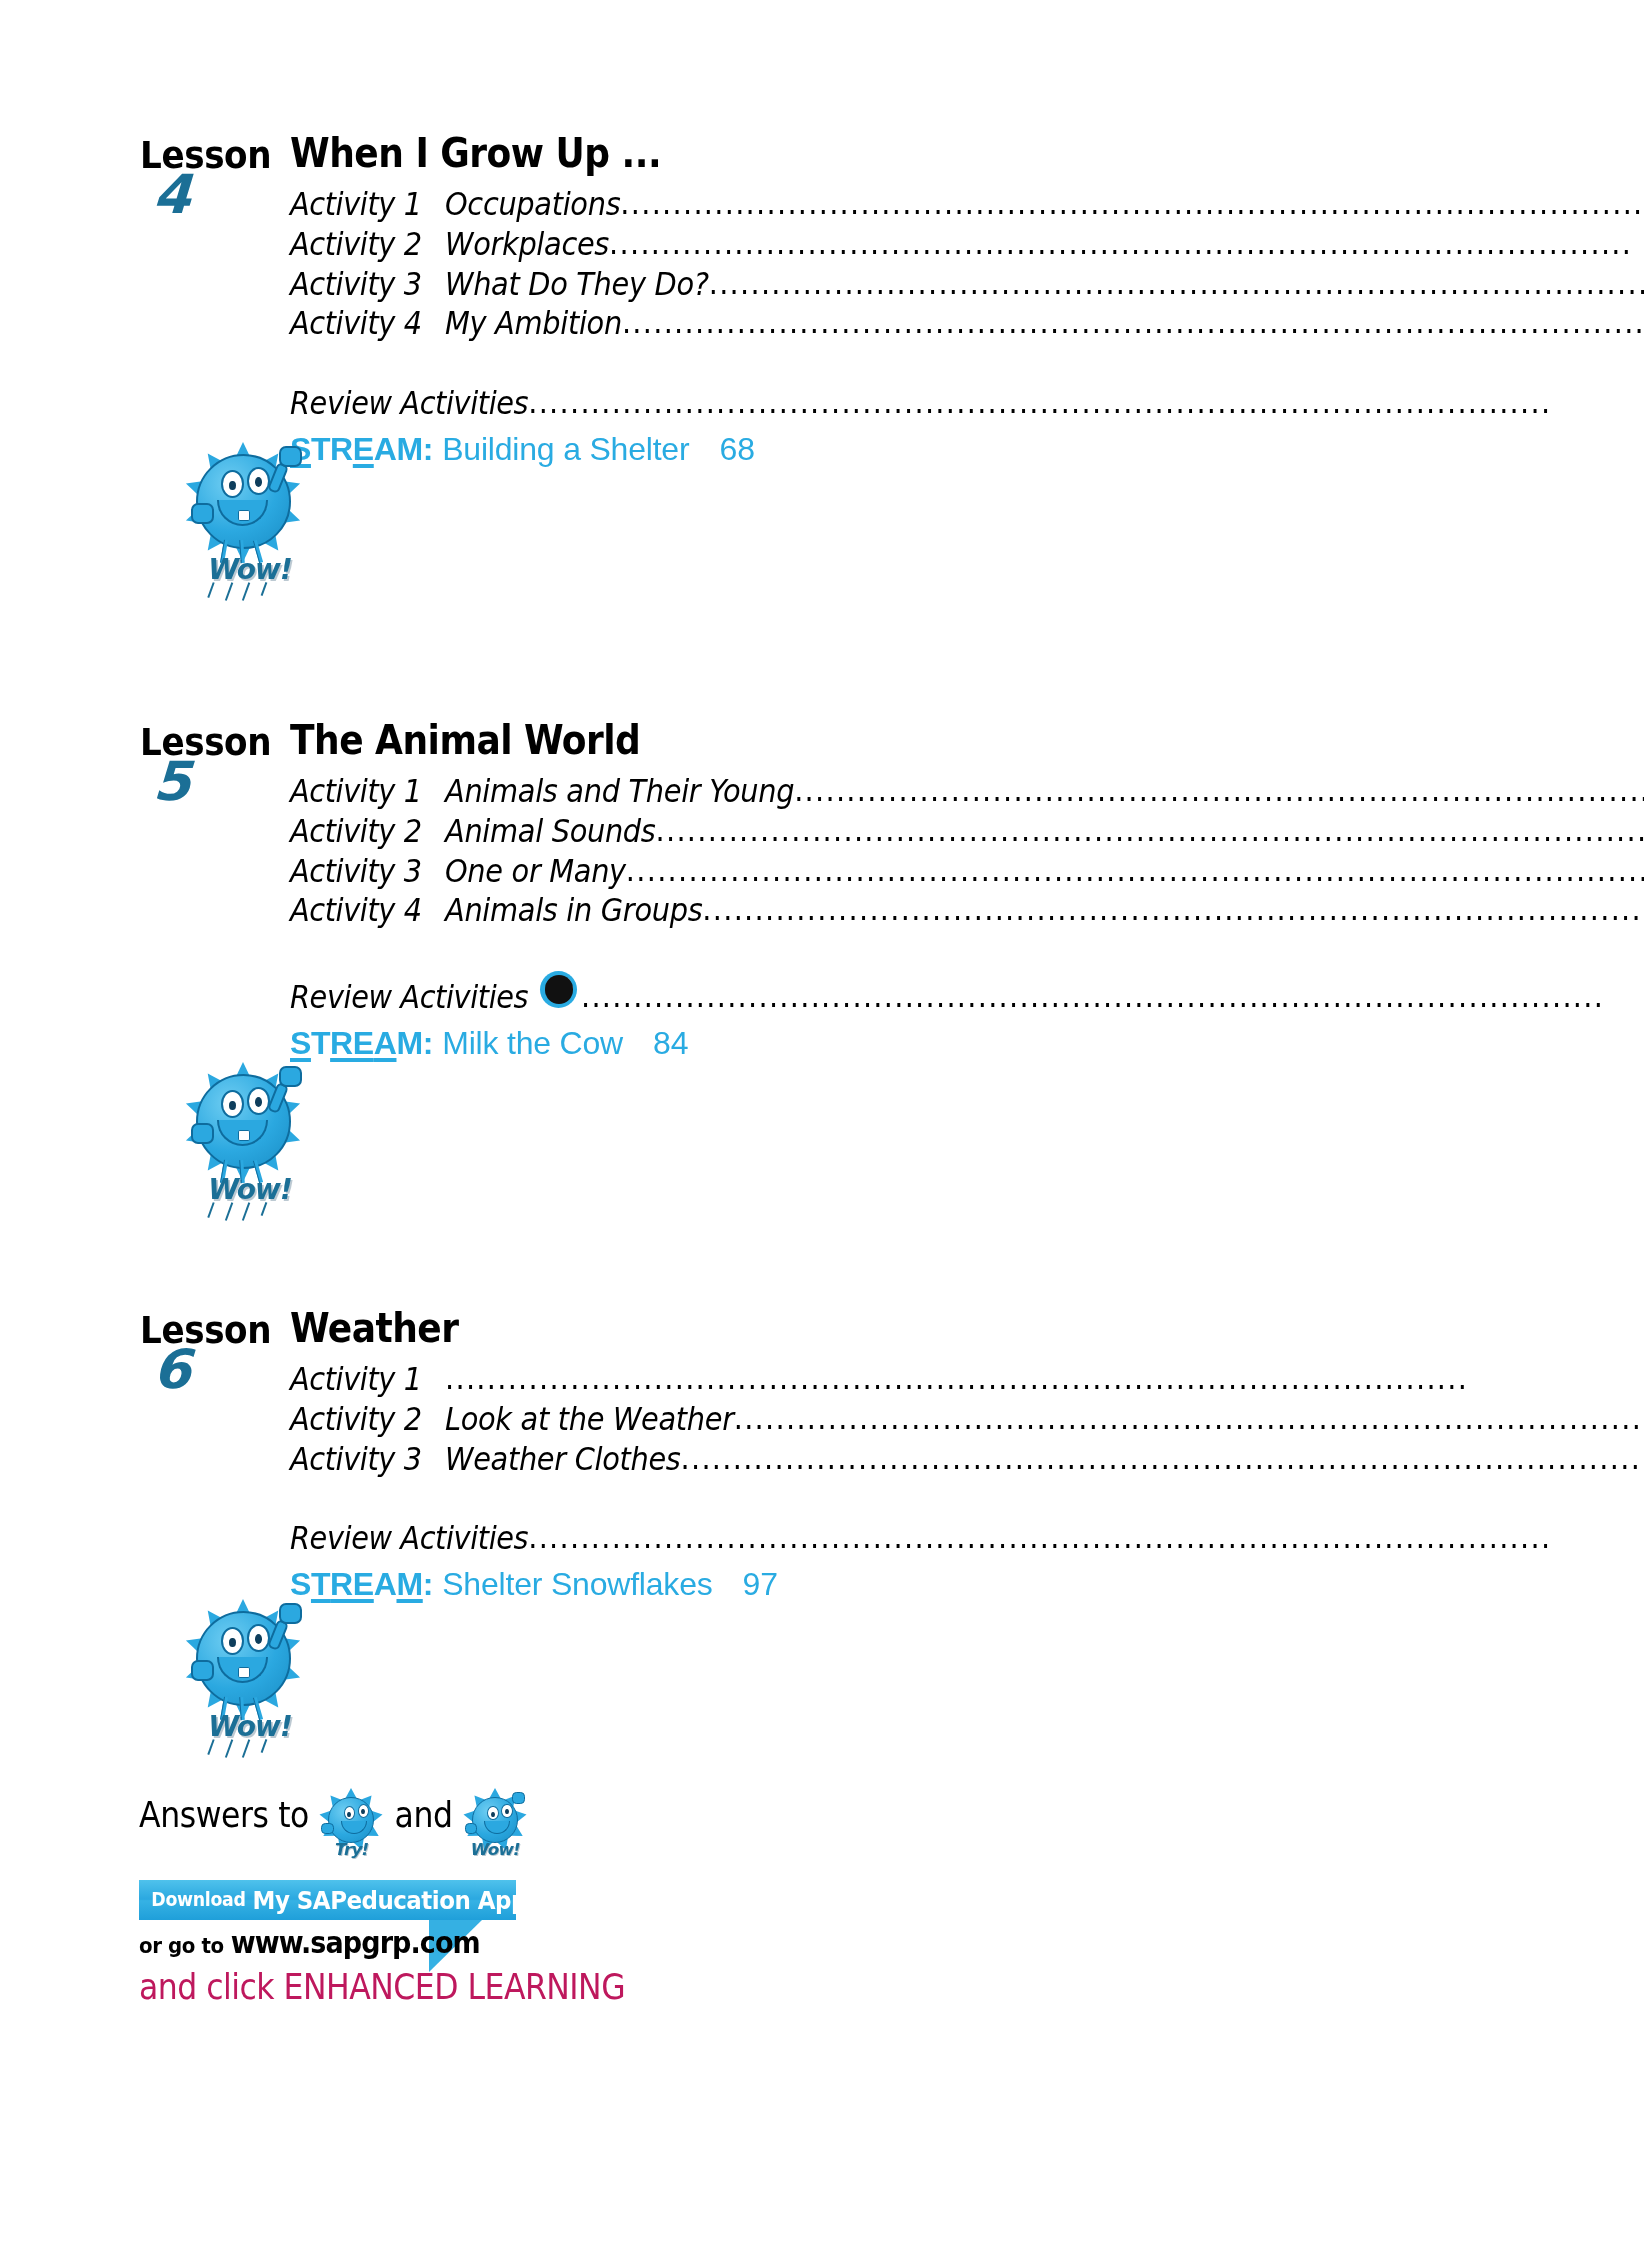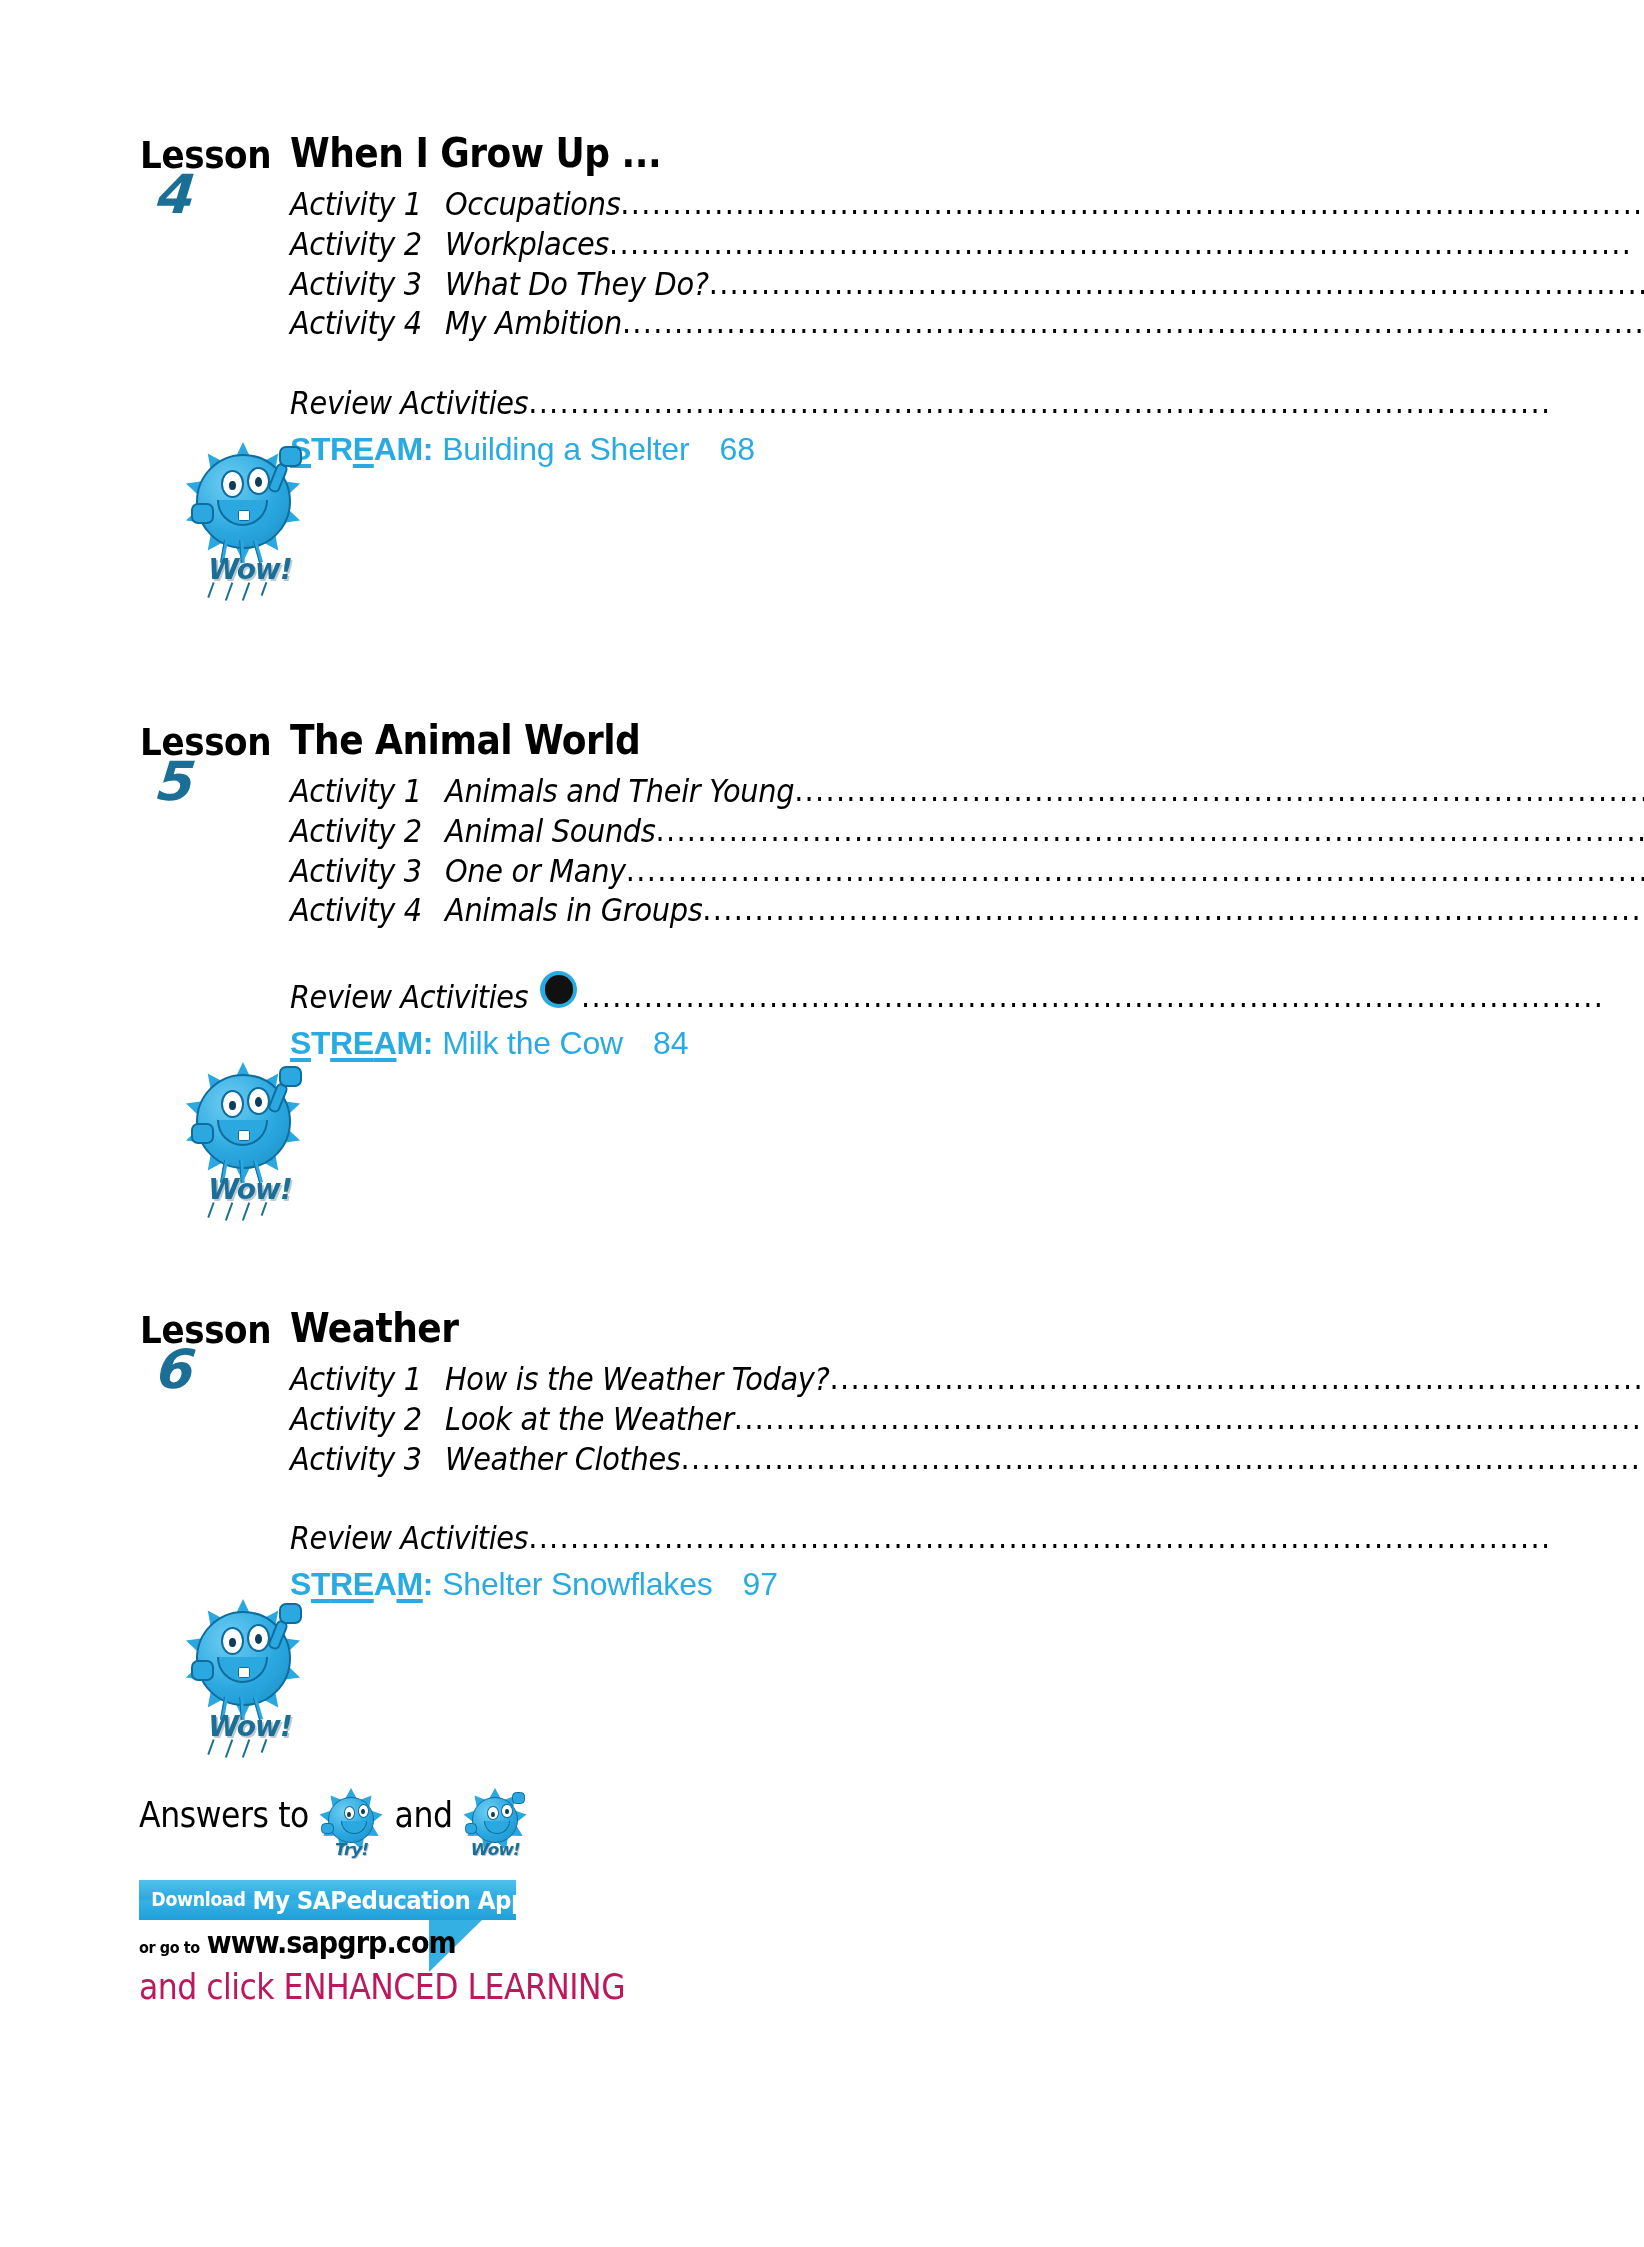--- a/index.html
+++ b/index.html
@@ -461,21 +461,21 @@
 
   .goto-line {
     margin-top: 5.3px;
     font-family: "DejaVu Sans Condensed", "Liberation Sans", sans-serif;
     font-weight: 700;
     color: #000;
     white-space: nowrap;
     position: relative;
     z-index: 2;
   }
-  .goto-line .g1 { font-size: 16px; letter-spacing: -0.4px; }
+  .goto-line .g1 { font-size: 22px; letter-spacing: -0.4px; }
   .goto-line .g2 { font-size: 30px; margin-left: 7px; letter-spacing: -0.9px; text-align: right; }
 
   .click-line {
     margin-top: 7px;
     font-family: "DejaVu Sans Condensed", "Liberation Sans", sans-serif;
     font-size: 35px;
     color: #be185d;
     letter-spacing: -0.5px;
     white-space: nowrap;
   }
@@ -677,21 +677,20 @@
     <div class="lesson-left">
       <span class="lesson-word">Lesson</span>
       <span class="lesson-num">6</span>
     </div>
 
     <div class="lesson-body">
       <div class="lesson-title">Weather</div>
 
       <div class="toc-row">
         <span class="toc-act">Activity 1</span>
-        <span class="toc-label">How is the Weather Today?</span>
         <span class="toc-dots">..................................................................................................</span>
 
       </div>
 
       <div class="toc-row">
         <span class="toc-act">Activity 2</span>
         <span class="toc-label">Look at the Weather</span>
         <span class="toc-dots">..................................................................................................</span>
 
       </div>

